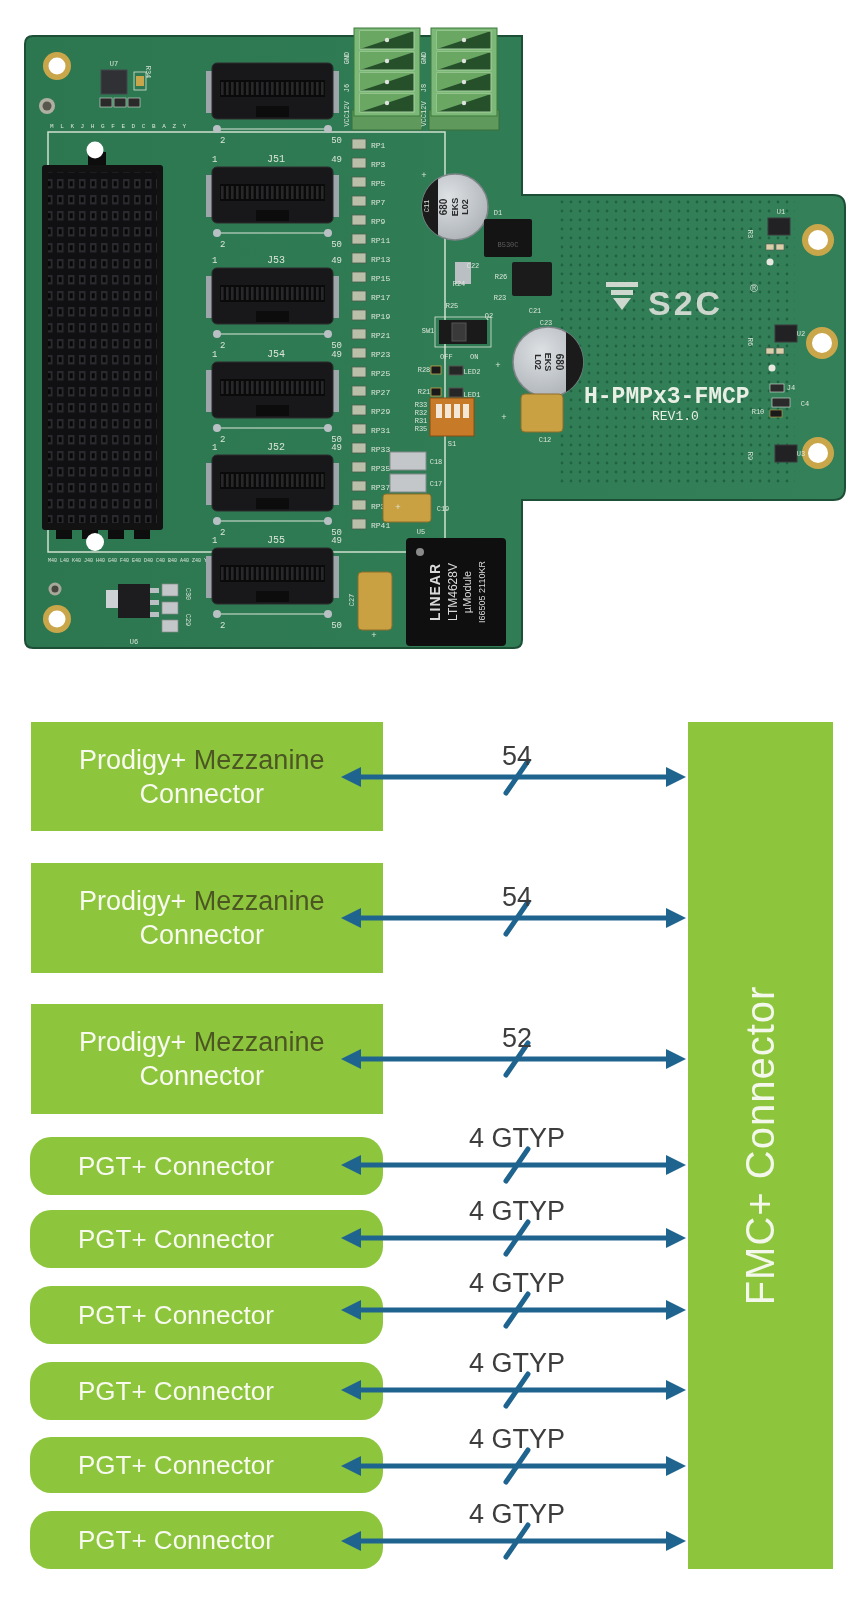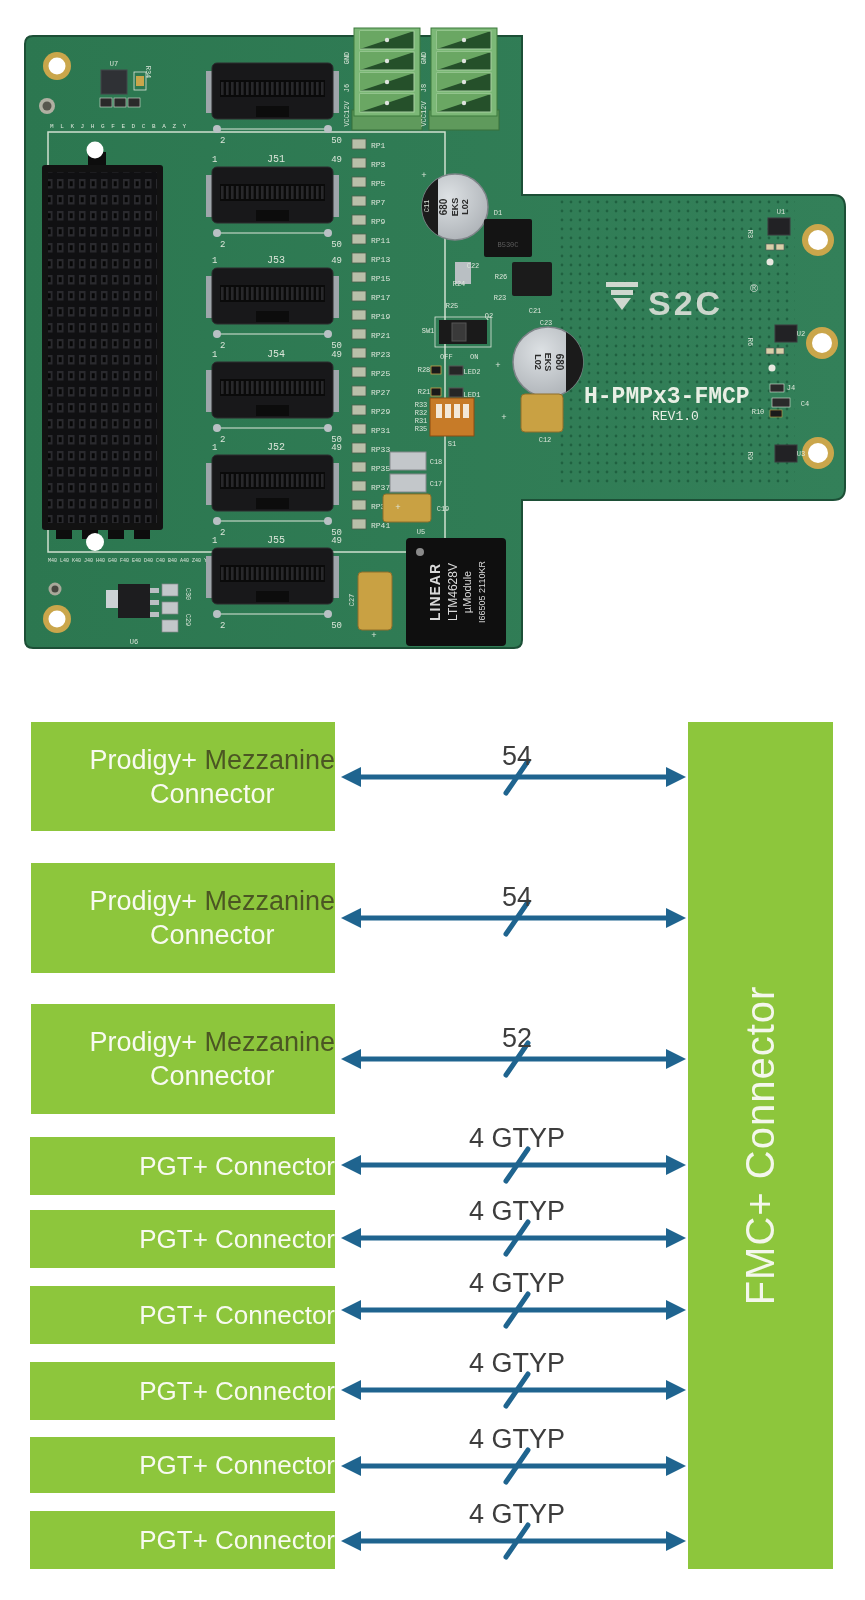--- a/index.html
+++ b/index.html
@@ -10,23 +10,23 @@
   .silk{fill:#dce6da;font-family:"Liberation Mono",monospace;}
   .s5{font-size:5px;} .s6{font-size:6px;} .s7{font-size:7px;} .s8{font-size:8px;} .s9{font-size:9px;} .s10{font-size:10px;}
   .silkline{stroke:#dce6da;stroke-width:1;fill:none;}
   .logo-text{fill:#ccd6cc;font-size:34px;font-weight:bold;letter-spacing:3px;font-family:"Liberation Sans",sans-serif;}
   .board-title{fill:#e9efe5;font-size:23px;font-weight:bold;font-family:"Liberation Mono",monospace;}
   .board-rev{fill:#e9efe5;font-size:13px;font-family:"Liberation Mono",monospace;}
   .chiptext{fill:#d9d9d9;font-family:"Liberation Sans",sans-serif;text-anchor:middle;}
   .capmark{fill:#2b2b2b;font-family:"Liberation Sans",sans-serif;font-weight:bold;text-anchor:middle;}
 
   
-  .diagram-box{position:absolute;background:#8dc63c;display:flex;align-items:center;justify-content:flex-end;text-align:center;}
+  .diagram-box{position:absolute;background:#8dc63c;display:flex;align-items:center;justify-content:flex-start;text-align:center;padding-left:48px;}
   .pbox{left:31px;width:304px;height:109px;font-size:27px;line-height:34px;color:#f8faf0;}
-  .gbox{left:30px;width:305px;height:58px;font-size:26px;color:#f8faf0;}
+  .gbox{left:30px;width:305px;height:58px;font-size:26px;color:#f8faf0;border-radius:21px;}
   .dark-word{color:#4b5623;}
   .fmc-box{position:absolute;left:688px;top:722px;width:145px;height:847px;background:#8dc63c;display:flex;align-items:center;justify-content:center;}
   .fmc-box .vtext{transform:rotate(-90deg);white-space:nowrap;font-size:40px;color:#f4f7ec;letter-spacing:1px;}
   .arrows{position:absolute;left:0;top:690px;width:865px;height:910px;}
   .busline{stroke:#1f648f;stroke-width:5;}
   .busslash{stroke:#1f648f;stroke-width:5;stroke-linecap:round;}
   .bushead{fill:#1f648f;}
   .buslabel{fill:#3d3d3d;font-size:27px;text-anchor:middle;font-family:"Liberation Sans",sans-serif;}
 </style>
 </head>

